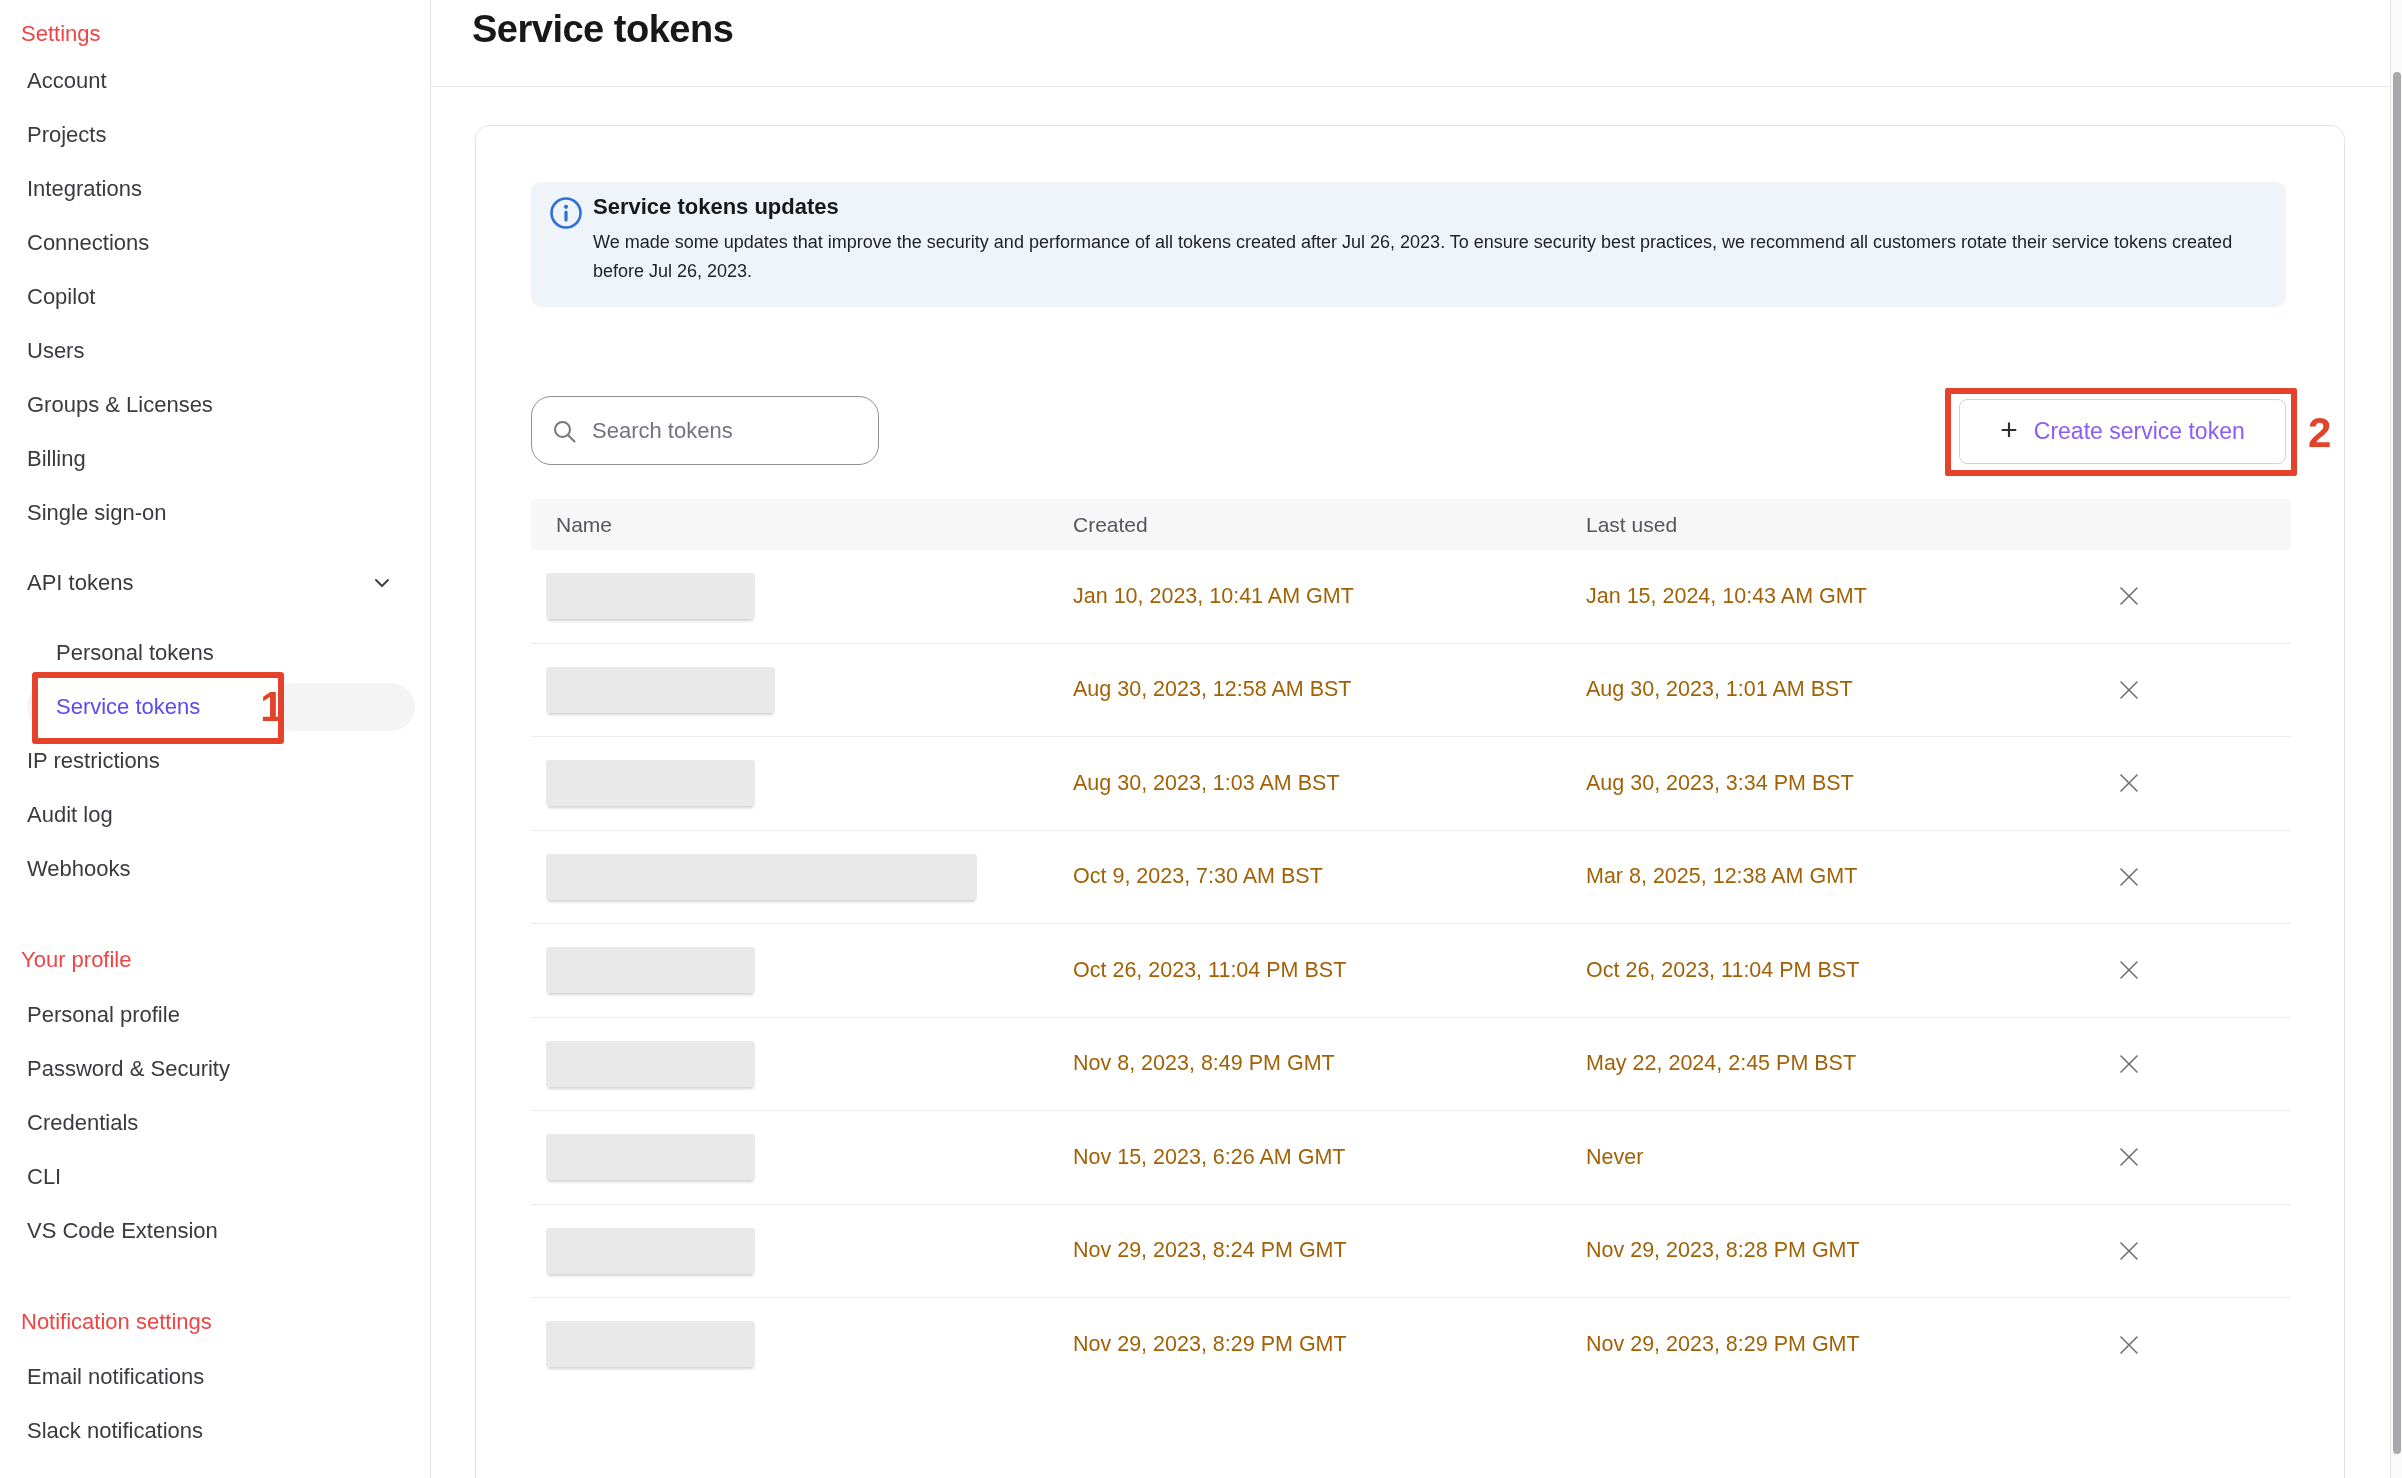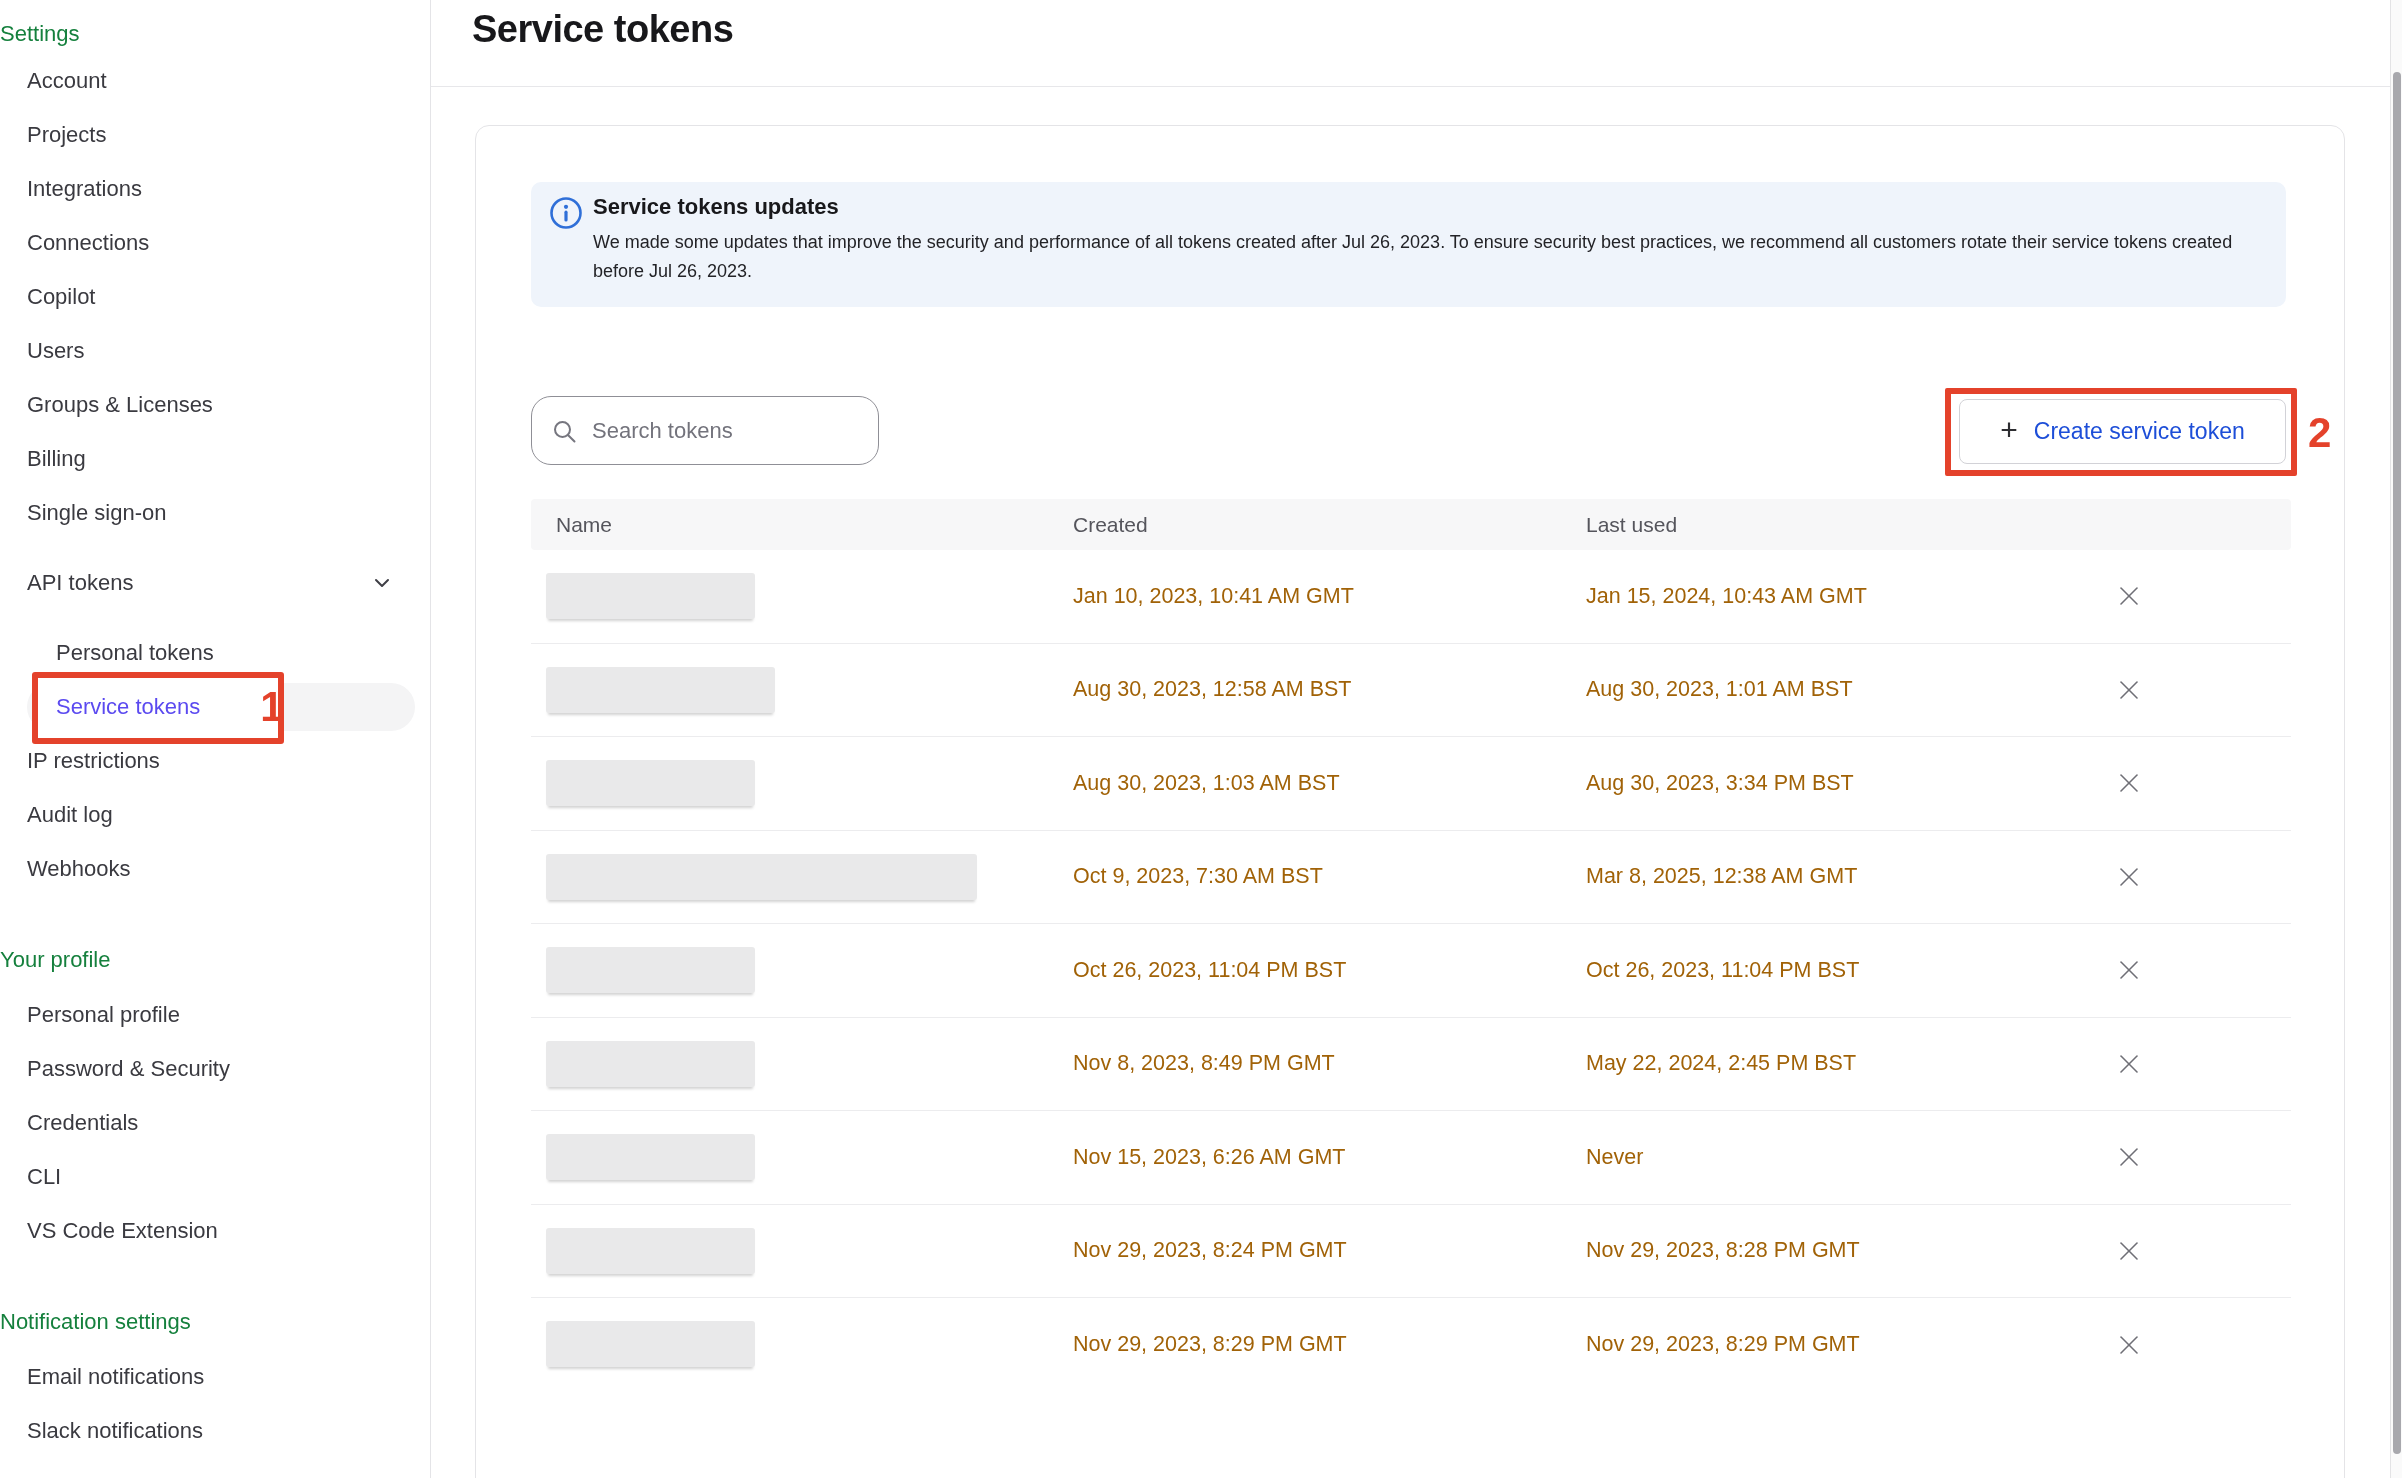--- a/index.html
+++ b/index.html
@@ -8,22 +8,22 @@
     position:relative; overflow:hidden; background:#fff;
     font-family:"Liberation Sans", sans-serif; color:#3a3a40;
   }
 
   
   .sidebar {
     position:absolute; left:0; top:0; width:431px; height:1478px;
     border-right:1px solid #e4e4e7; background:#fff; padding-top:14px;
   }
   .section-label {
-    height:40px; display:flex; align-items:center; 
-    color:#15803d; font-size:22px; font-weight:400;
+    height:40px; display:flex; align-items:center; padding-left:21px;
+    color:#ef4444; font-size:22px; font-weight:400;
   }
   .nav-item {
     height:54px; display:flex; align-items:center; padding-left:27px;
     font-size:22px; font-weight:500; color:#3a3a40; cursor:pointer;
     padding-right:24px;
   }
   .nav-item .grow { flex:1; }
   .nav-sub { padding-left:56px; }
   .mt16 { margin-top:16px; }
   .mt44 { margin-top:44px; }
@@ -93,21 +93,21 @@
     position:absolute; left:1469px; top:262px; width:352px; height:88px;
     border:6px solid #e4422b; border-radius:2px; background:transparent;
   }
   .create-btn {
     position:absolute; left:1483px; top:273px; width:327px; height:65px;
     background:#fff; border:1px solid #d2d2d7; border-radius:8px;
     display:flex; align-items:center; justify-content:center; gap:16px;
     cursor:pointer; font-family:"Liberation Sans", sans-serif;
   }
   .create-btn .plus { font-size:30px; font-weight:400; color:#2d2d31; margin-top:-3px; }
-  .create-btn .lbl { font-size:23px; font-weight:500; color:#1d4ed8; }
+  .create-btn .lbl { font-size:23px; font-weight:500; color:#8b5cf6; }
   .ann-num-2 { position:absolute; left:1832px; top:283px; }
 
   .table { position:absolute; left:55px; top:373px; width:1760px; }
   .thead {
     position:relative; height:51px; background:#f7f7f8; border-radius:4px;
   }
   .th { position:absolute; top:0; height:51px; display:flex; align-items:center;
         font-size:21px; color:#55555c; font-weight:400; }
   .th.c0 { left:25px; } .th.c1 { left:542px; } .th.c2 { left:1055px; }
 

